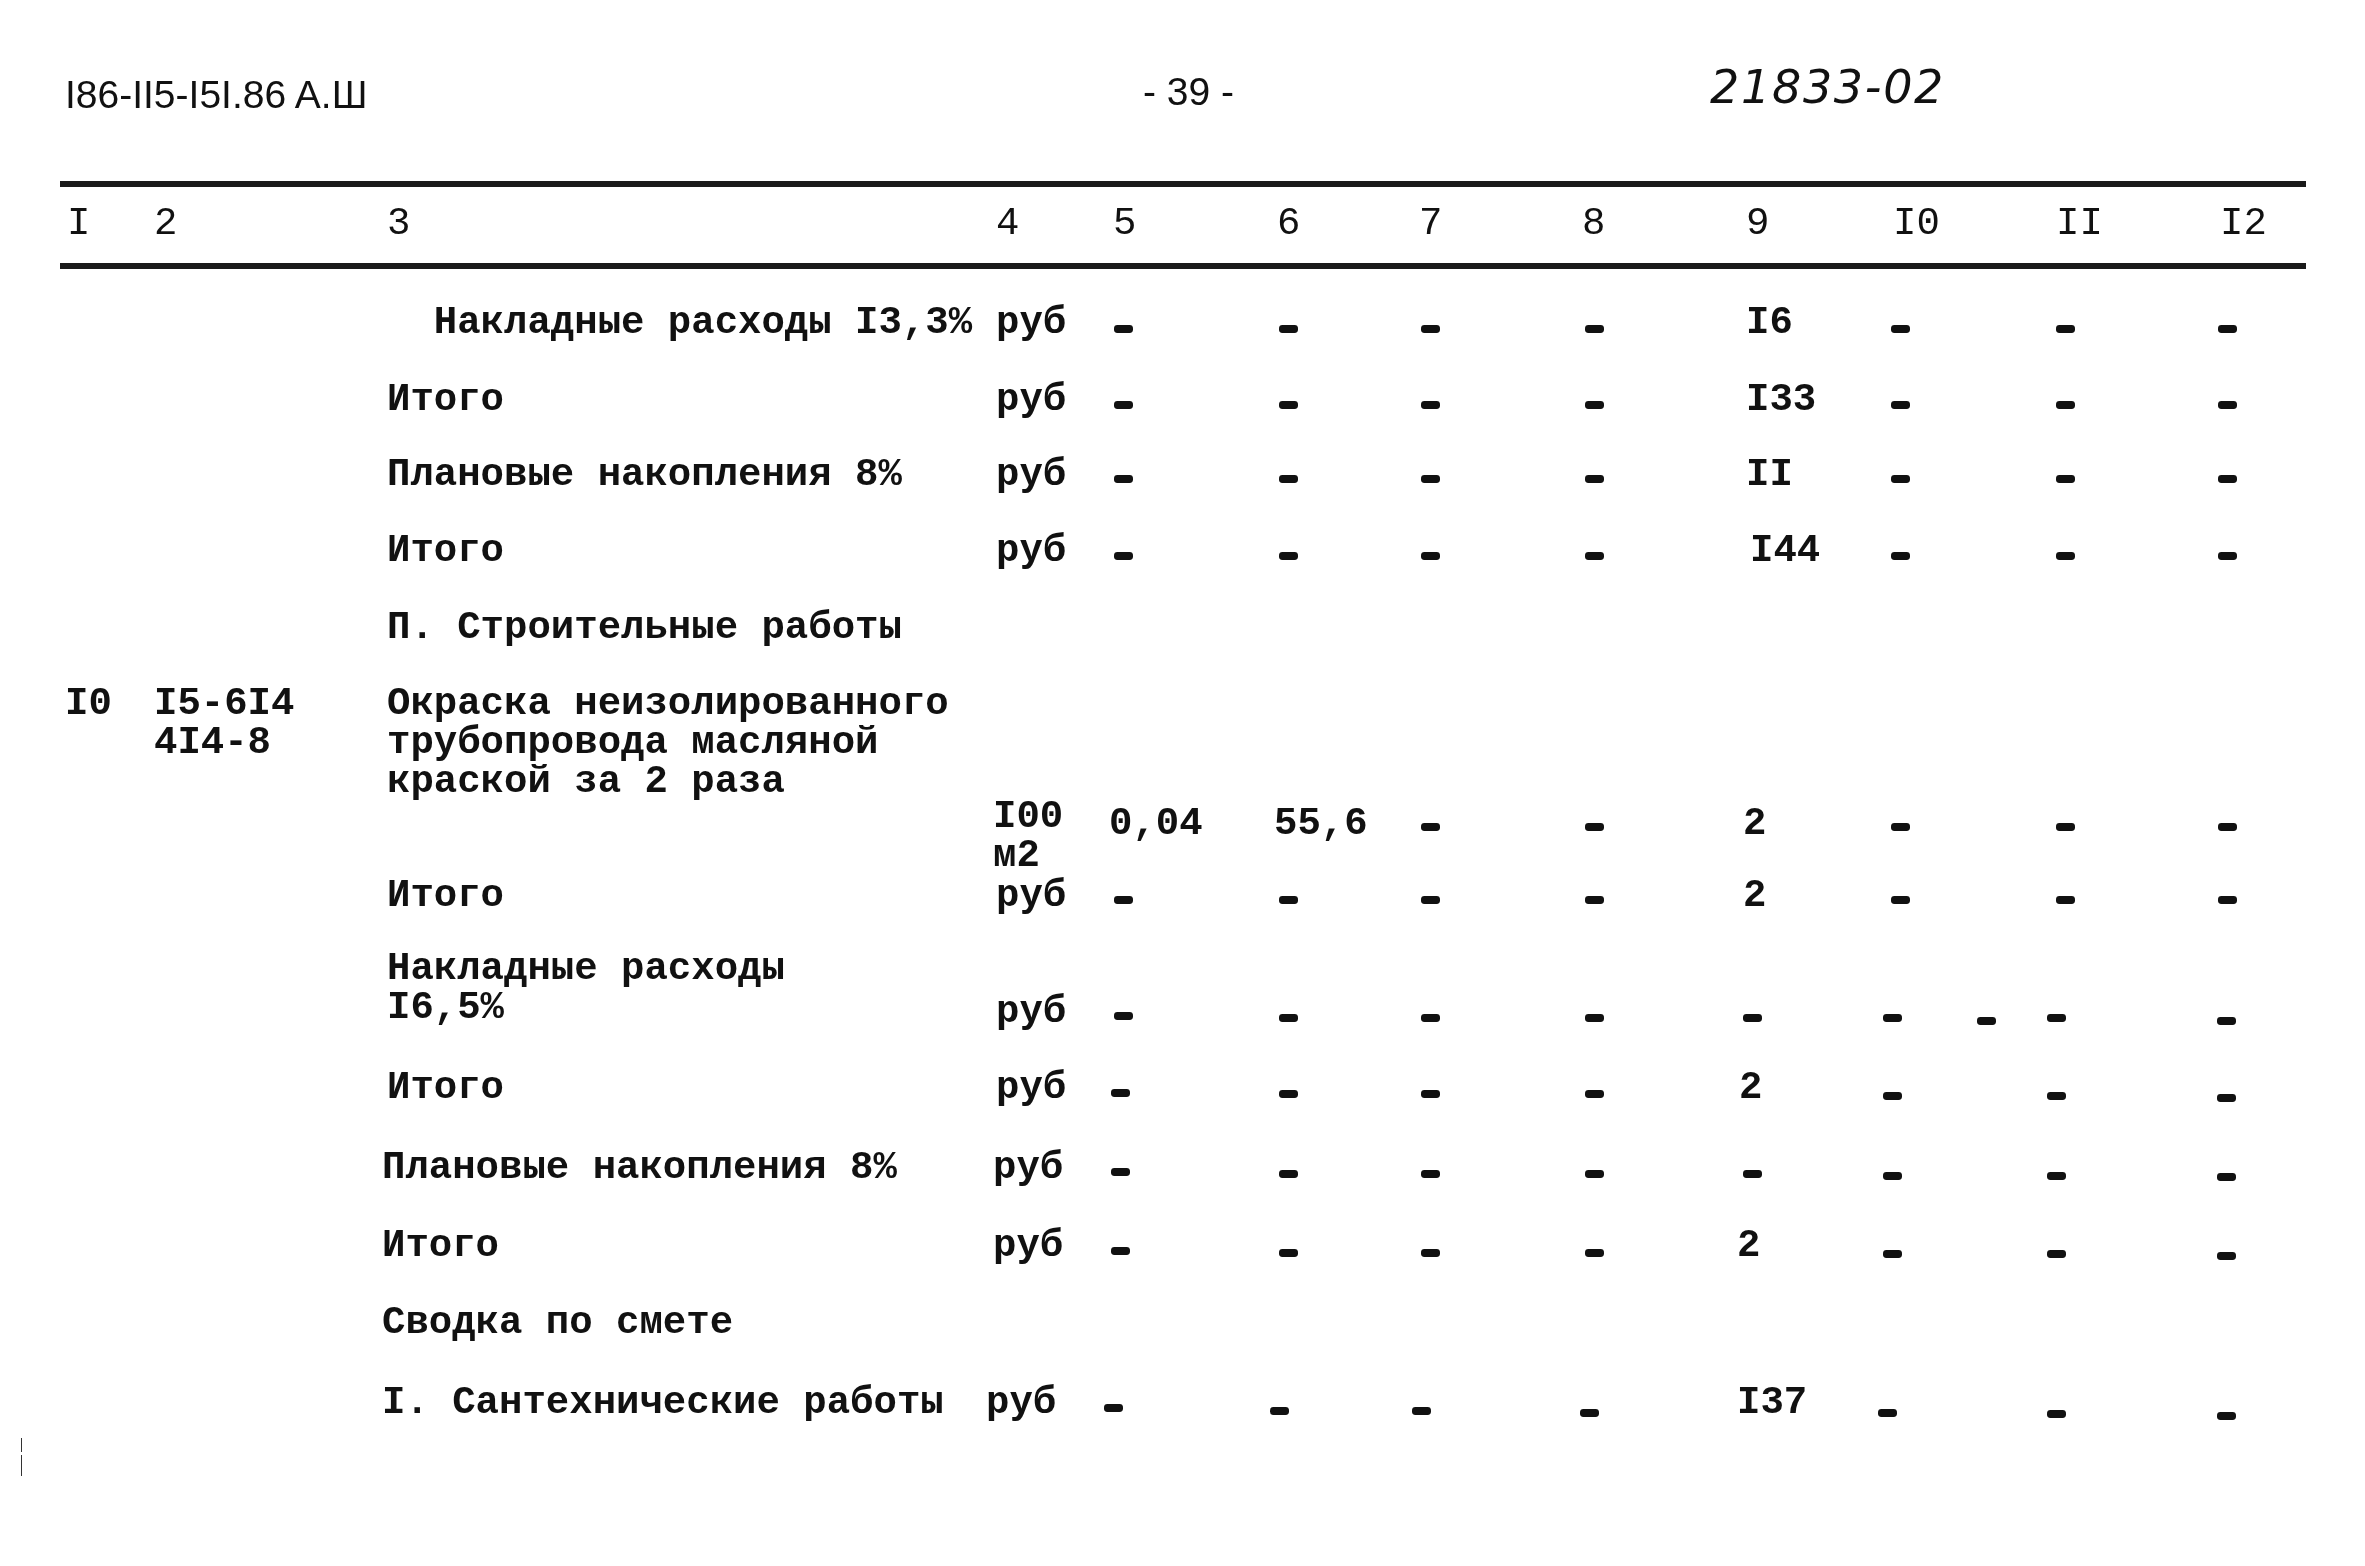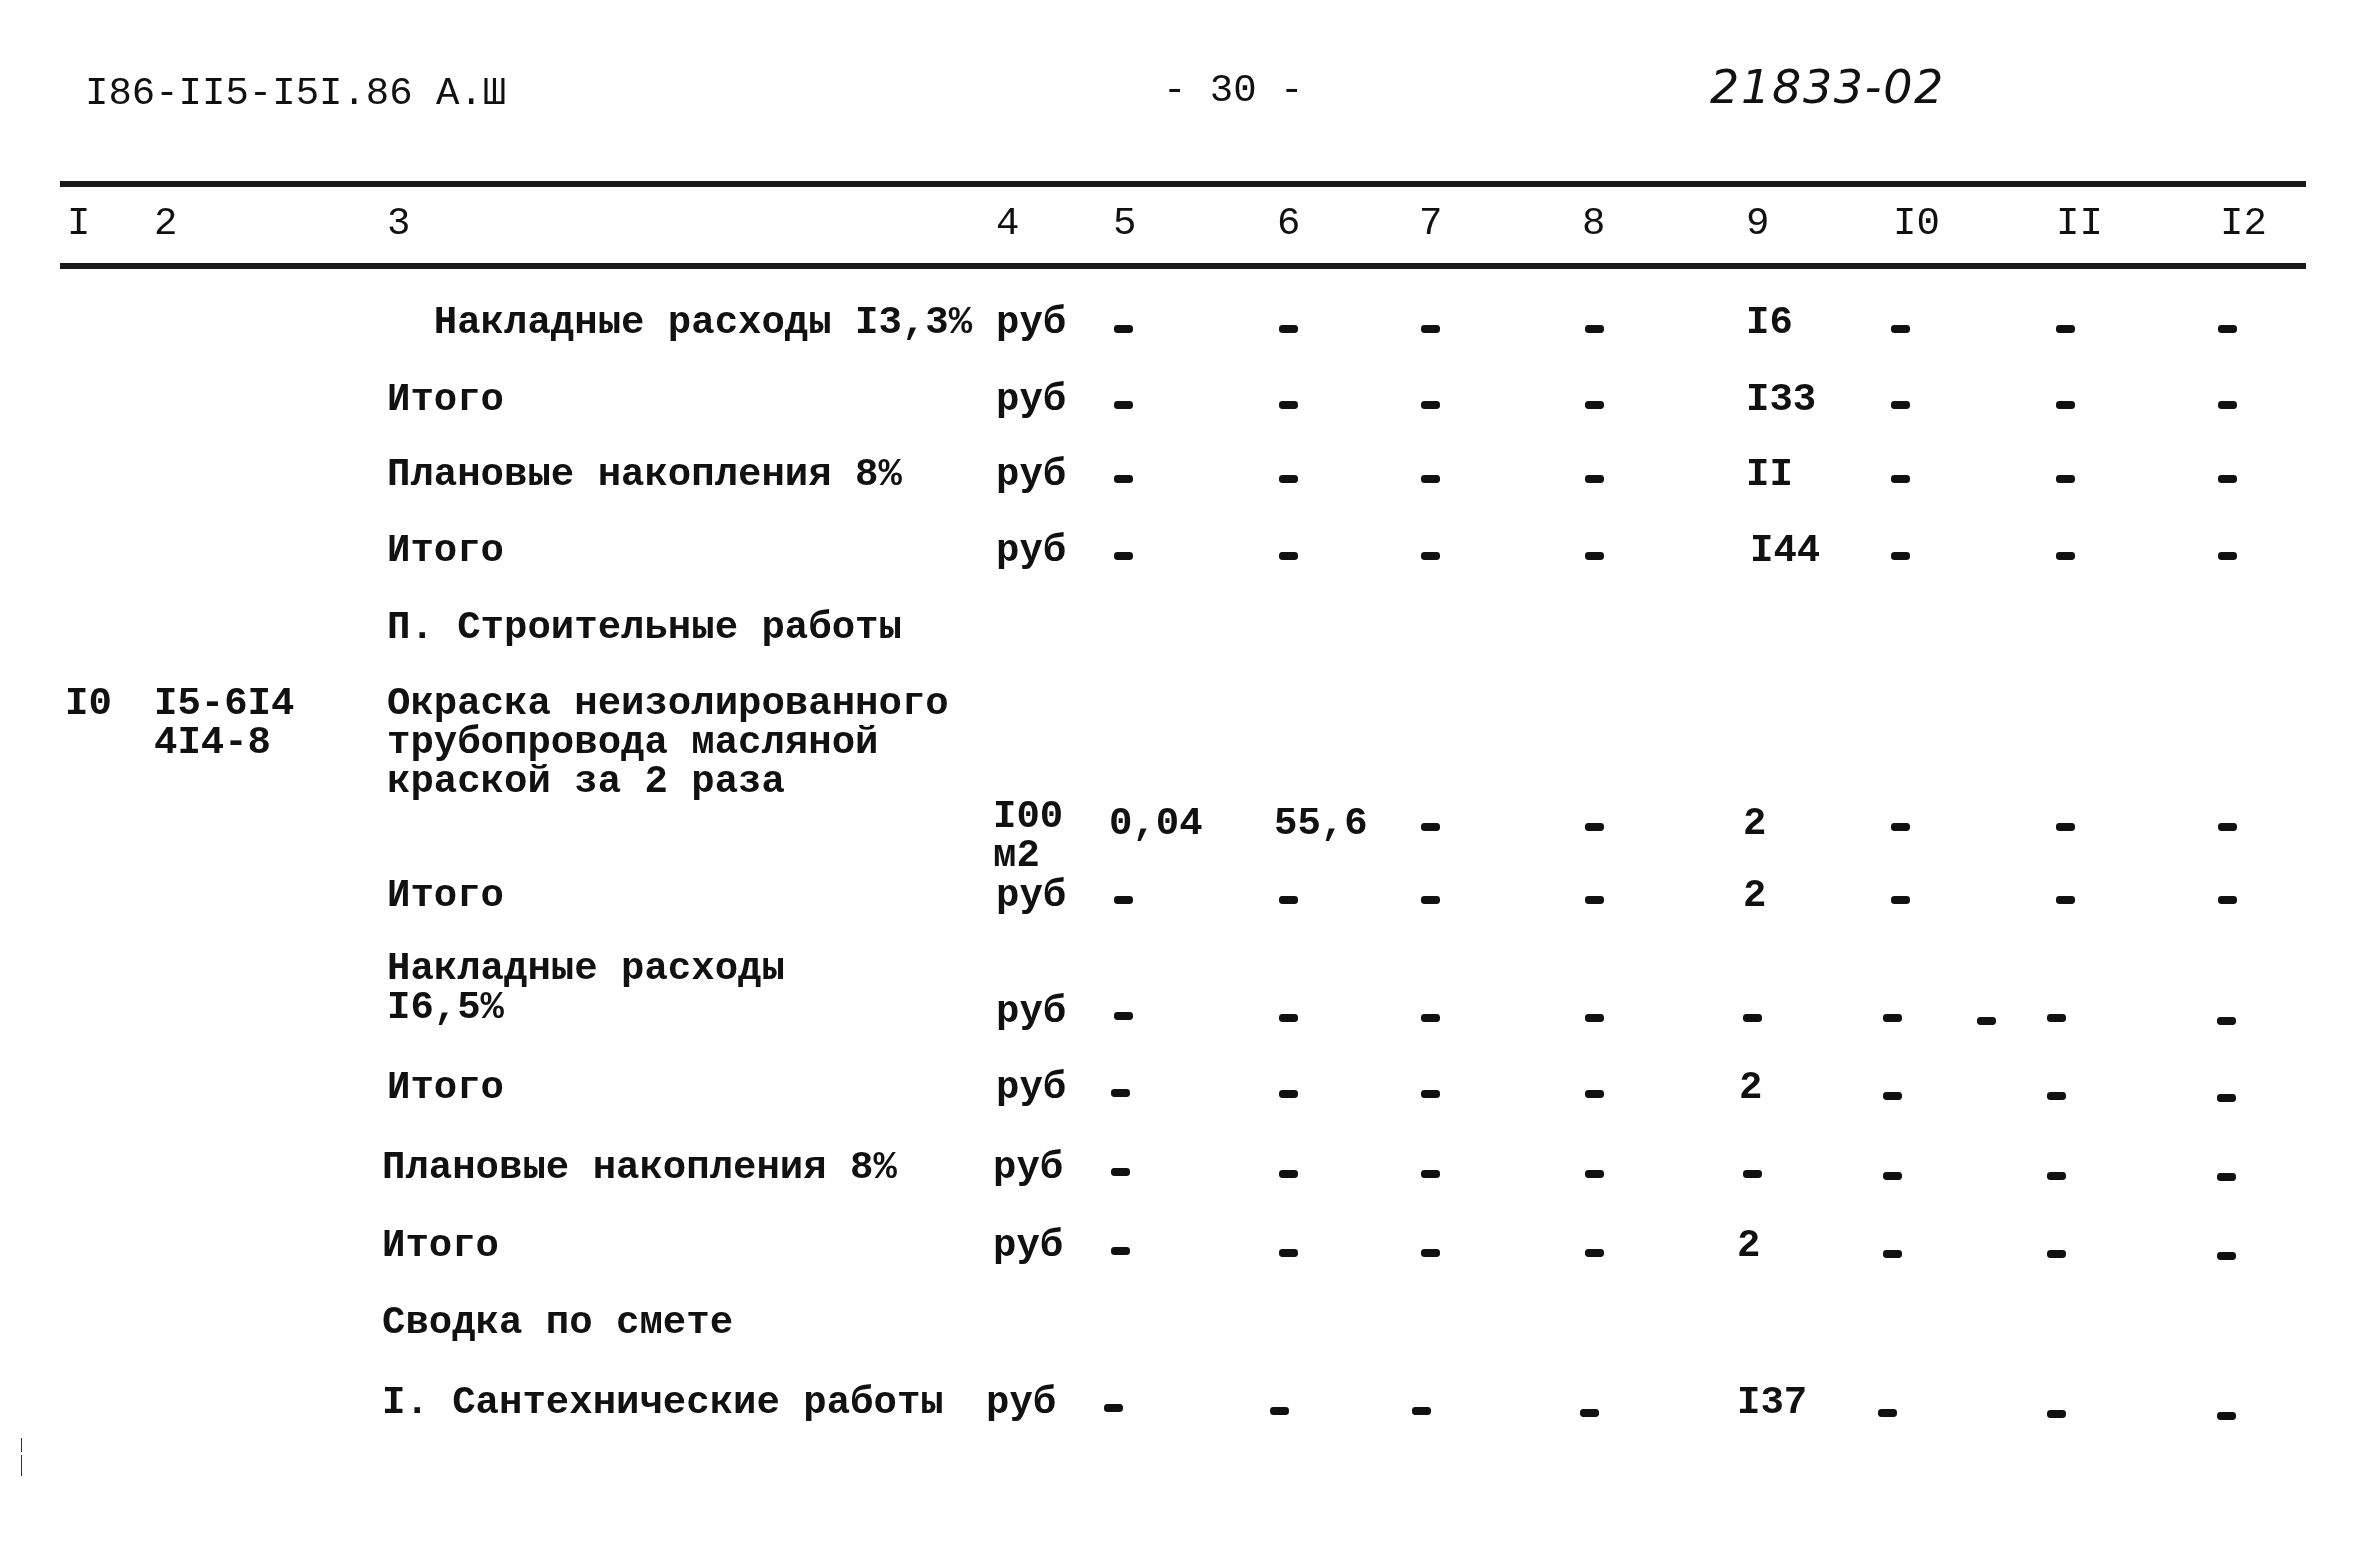--- a/index.html
+++ b/index.html
@@ -1,32 +1,32 @@
 <!DOCTYPE html>
 <html style="font-size:13.7px"><head>
 <meta charset="utf-8">
 <style>
   html, body { margin:0; padding:0; background:#fff; }
   body { width:2366px; height:1566px; position:relative; overflow:hidden;
          font-family:"DejaVu Sans Mono","Liberation Mono",monospace; color:#111; }
   .abs { position:absolute; white-space:pre; line-height:1; }
-  .hdr { font-size:39px; font-family:Liberation Mono, monospace;margin-left:20px; }
+  .hdr { font-size:39px; font-family:Liberation Sans, sans-serif; }
   .hdr-right { font-size:46px; font-style:italic; font-family:"DejaVu Sans","Liberation Sans",sans-serif; letter-spacing:1.7px; }
   .rule { position:absolute; left:60px; width:2246px; height:6px; background:#1a1a1a; }
   .colnum { font-size:39px; font-family:"Liberation Mono","DejaVu Sans Mono",monospace; top:205px; }
   .cell { font-size:39px; font-family:Liberation Mono, monospace; font-weight:bold; }
   .dash { position:absolute; width:19px; height:7.7px; background:#111; border-radius:3.4px; }
   .ml { line-height:1.0; }
   .mark { position:absolute; left:20.5px; width:1.7px; background:#333; }
 </style>
 </head>
 <body>
 
 <div class="abs hdr" style="left:65px; top:75px;">I86-II5-I5I.86 A.Ш</div>
-<div class="abs hdr" style="left:1143px; top:72px;">- 30 -</div>
+<div class="abs hdr" style="left:1143px; top:72px;">- 39 -</div>
 <div class="abs hdr-right" style="left:1710px; top:64px;">21833-02</div>
 
 <div class="rule" style="top:181px;"></div>
 <div class="rule" style="top:263px;"></div>
 
 <div>
   <span class="abs colnum" style="left:67px;">I</span>
   <span class="abs colnum" style="left:154px;">2</span>
   <span class="abs colnum" style="left:387px;">3</span>
   <span class="abs colnum" style="left:996px;">4</span>

